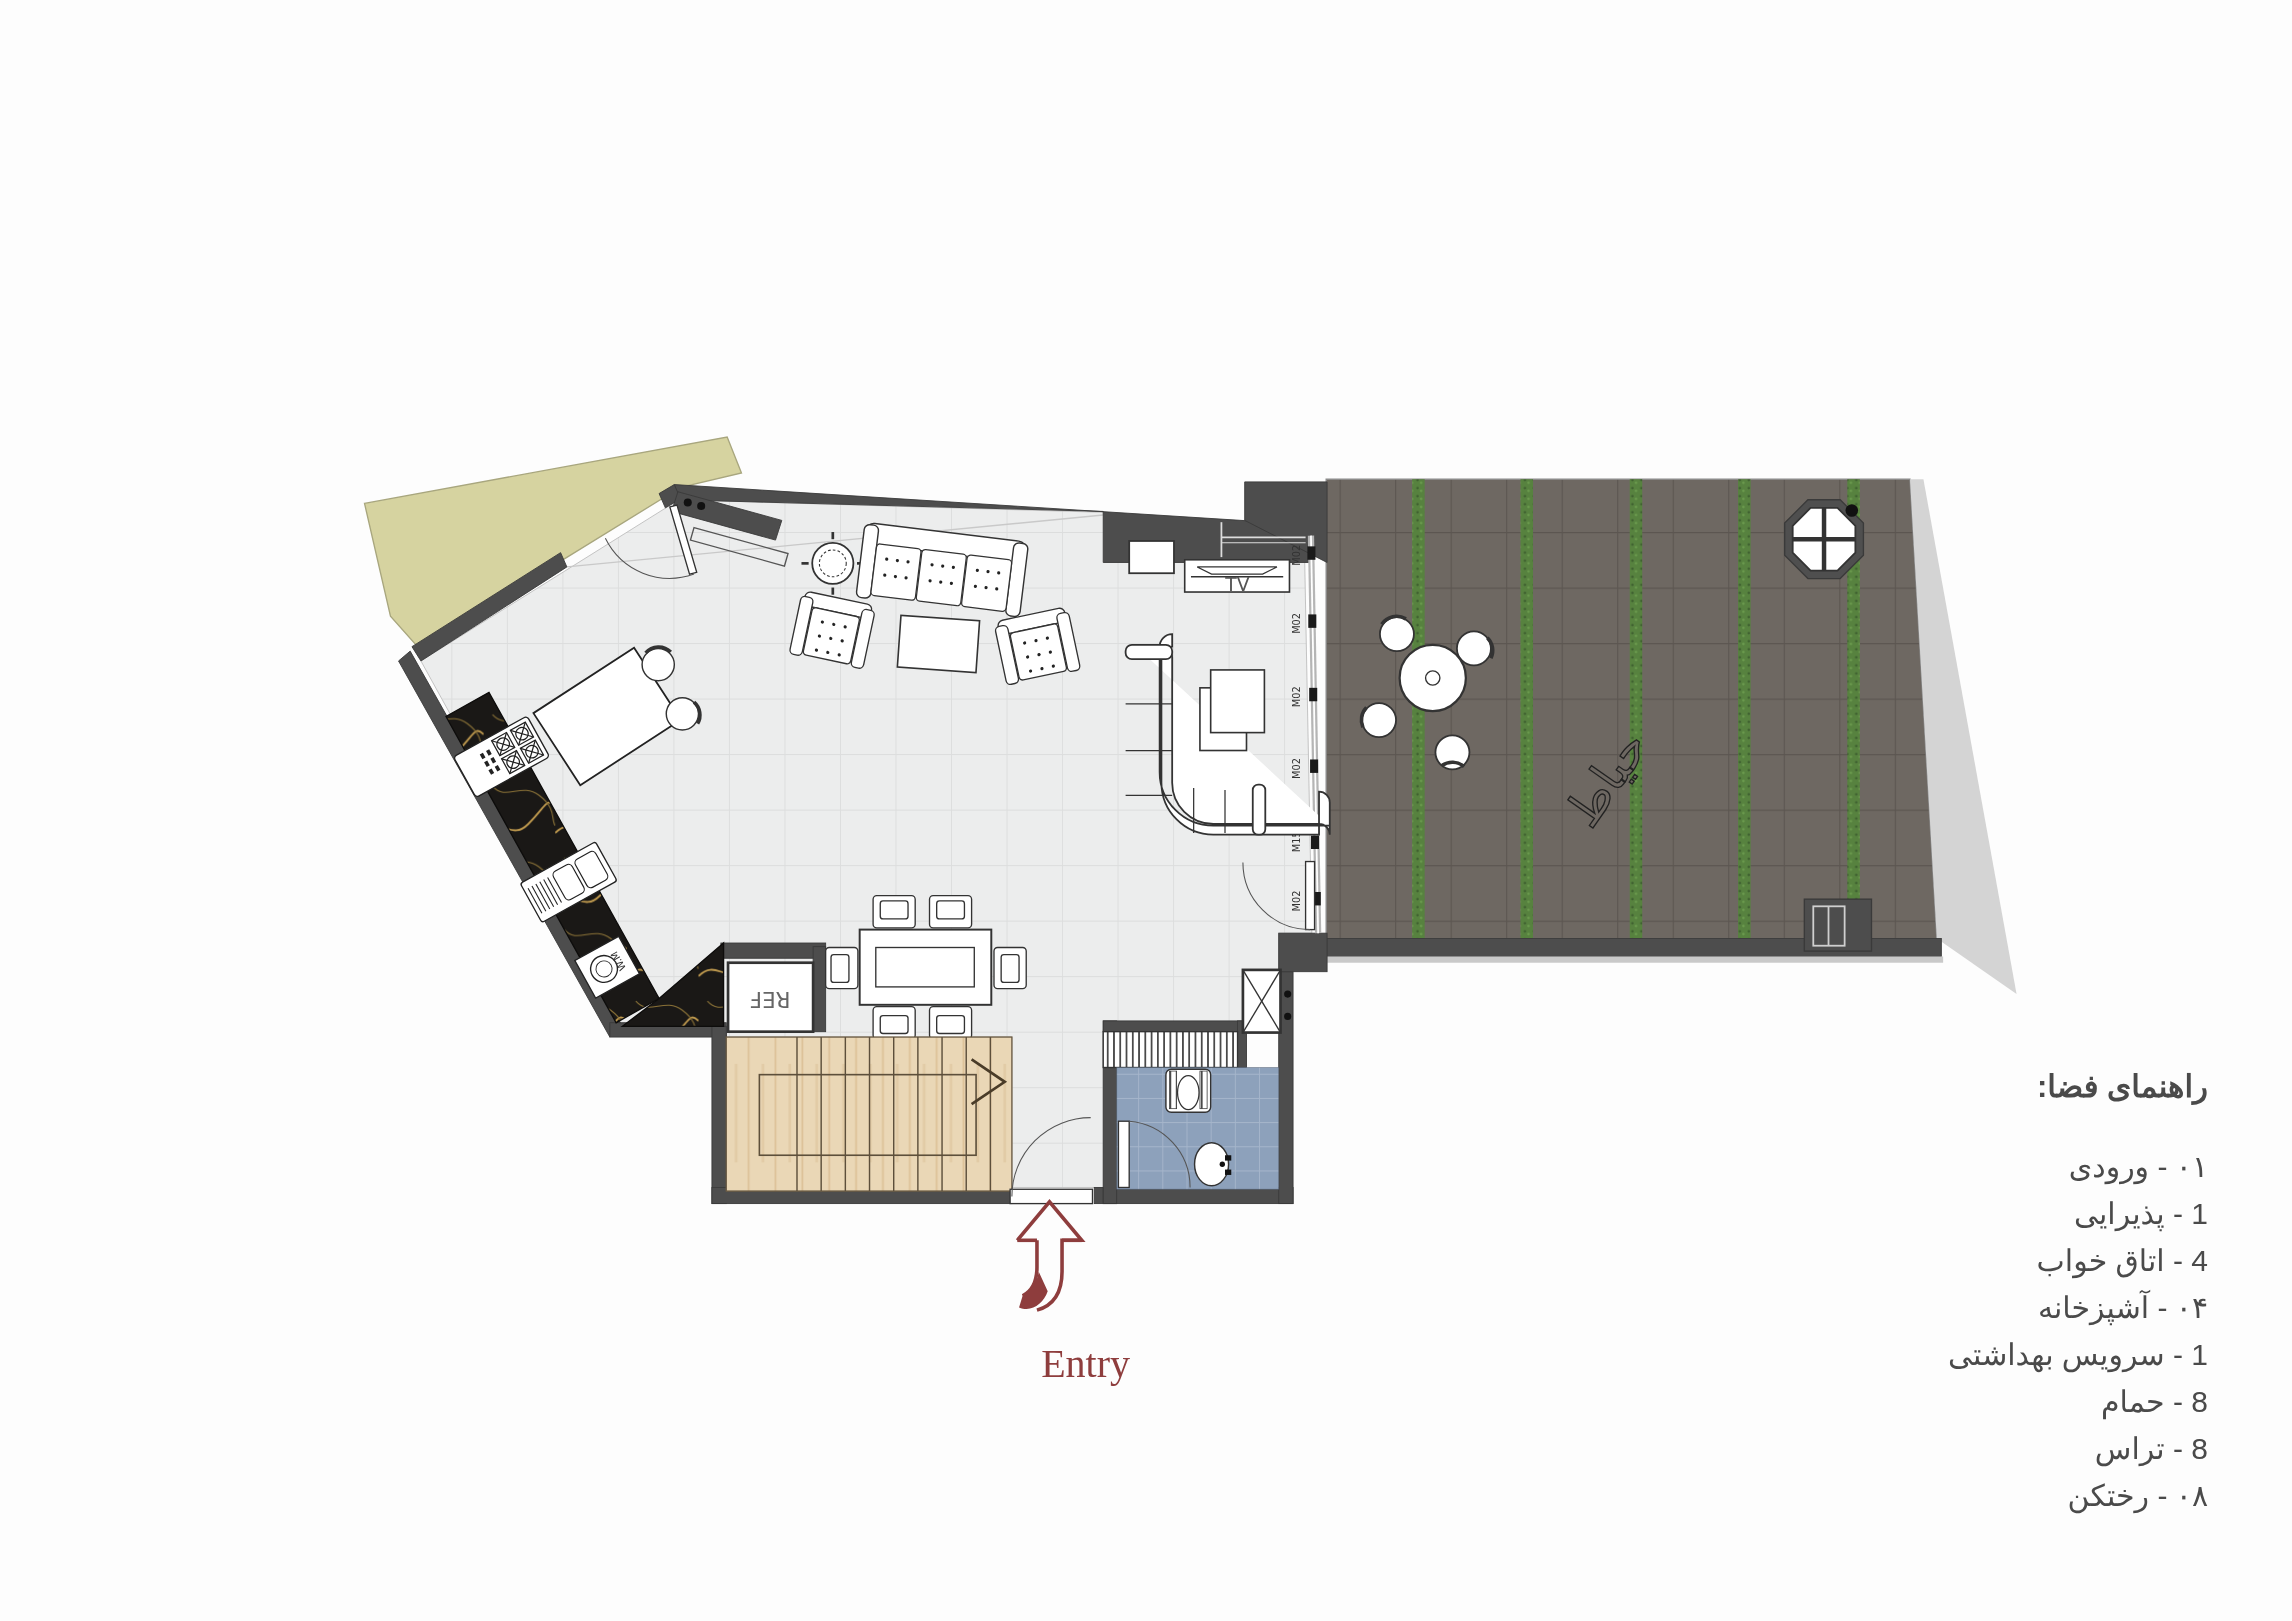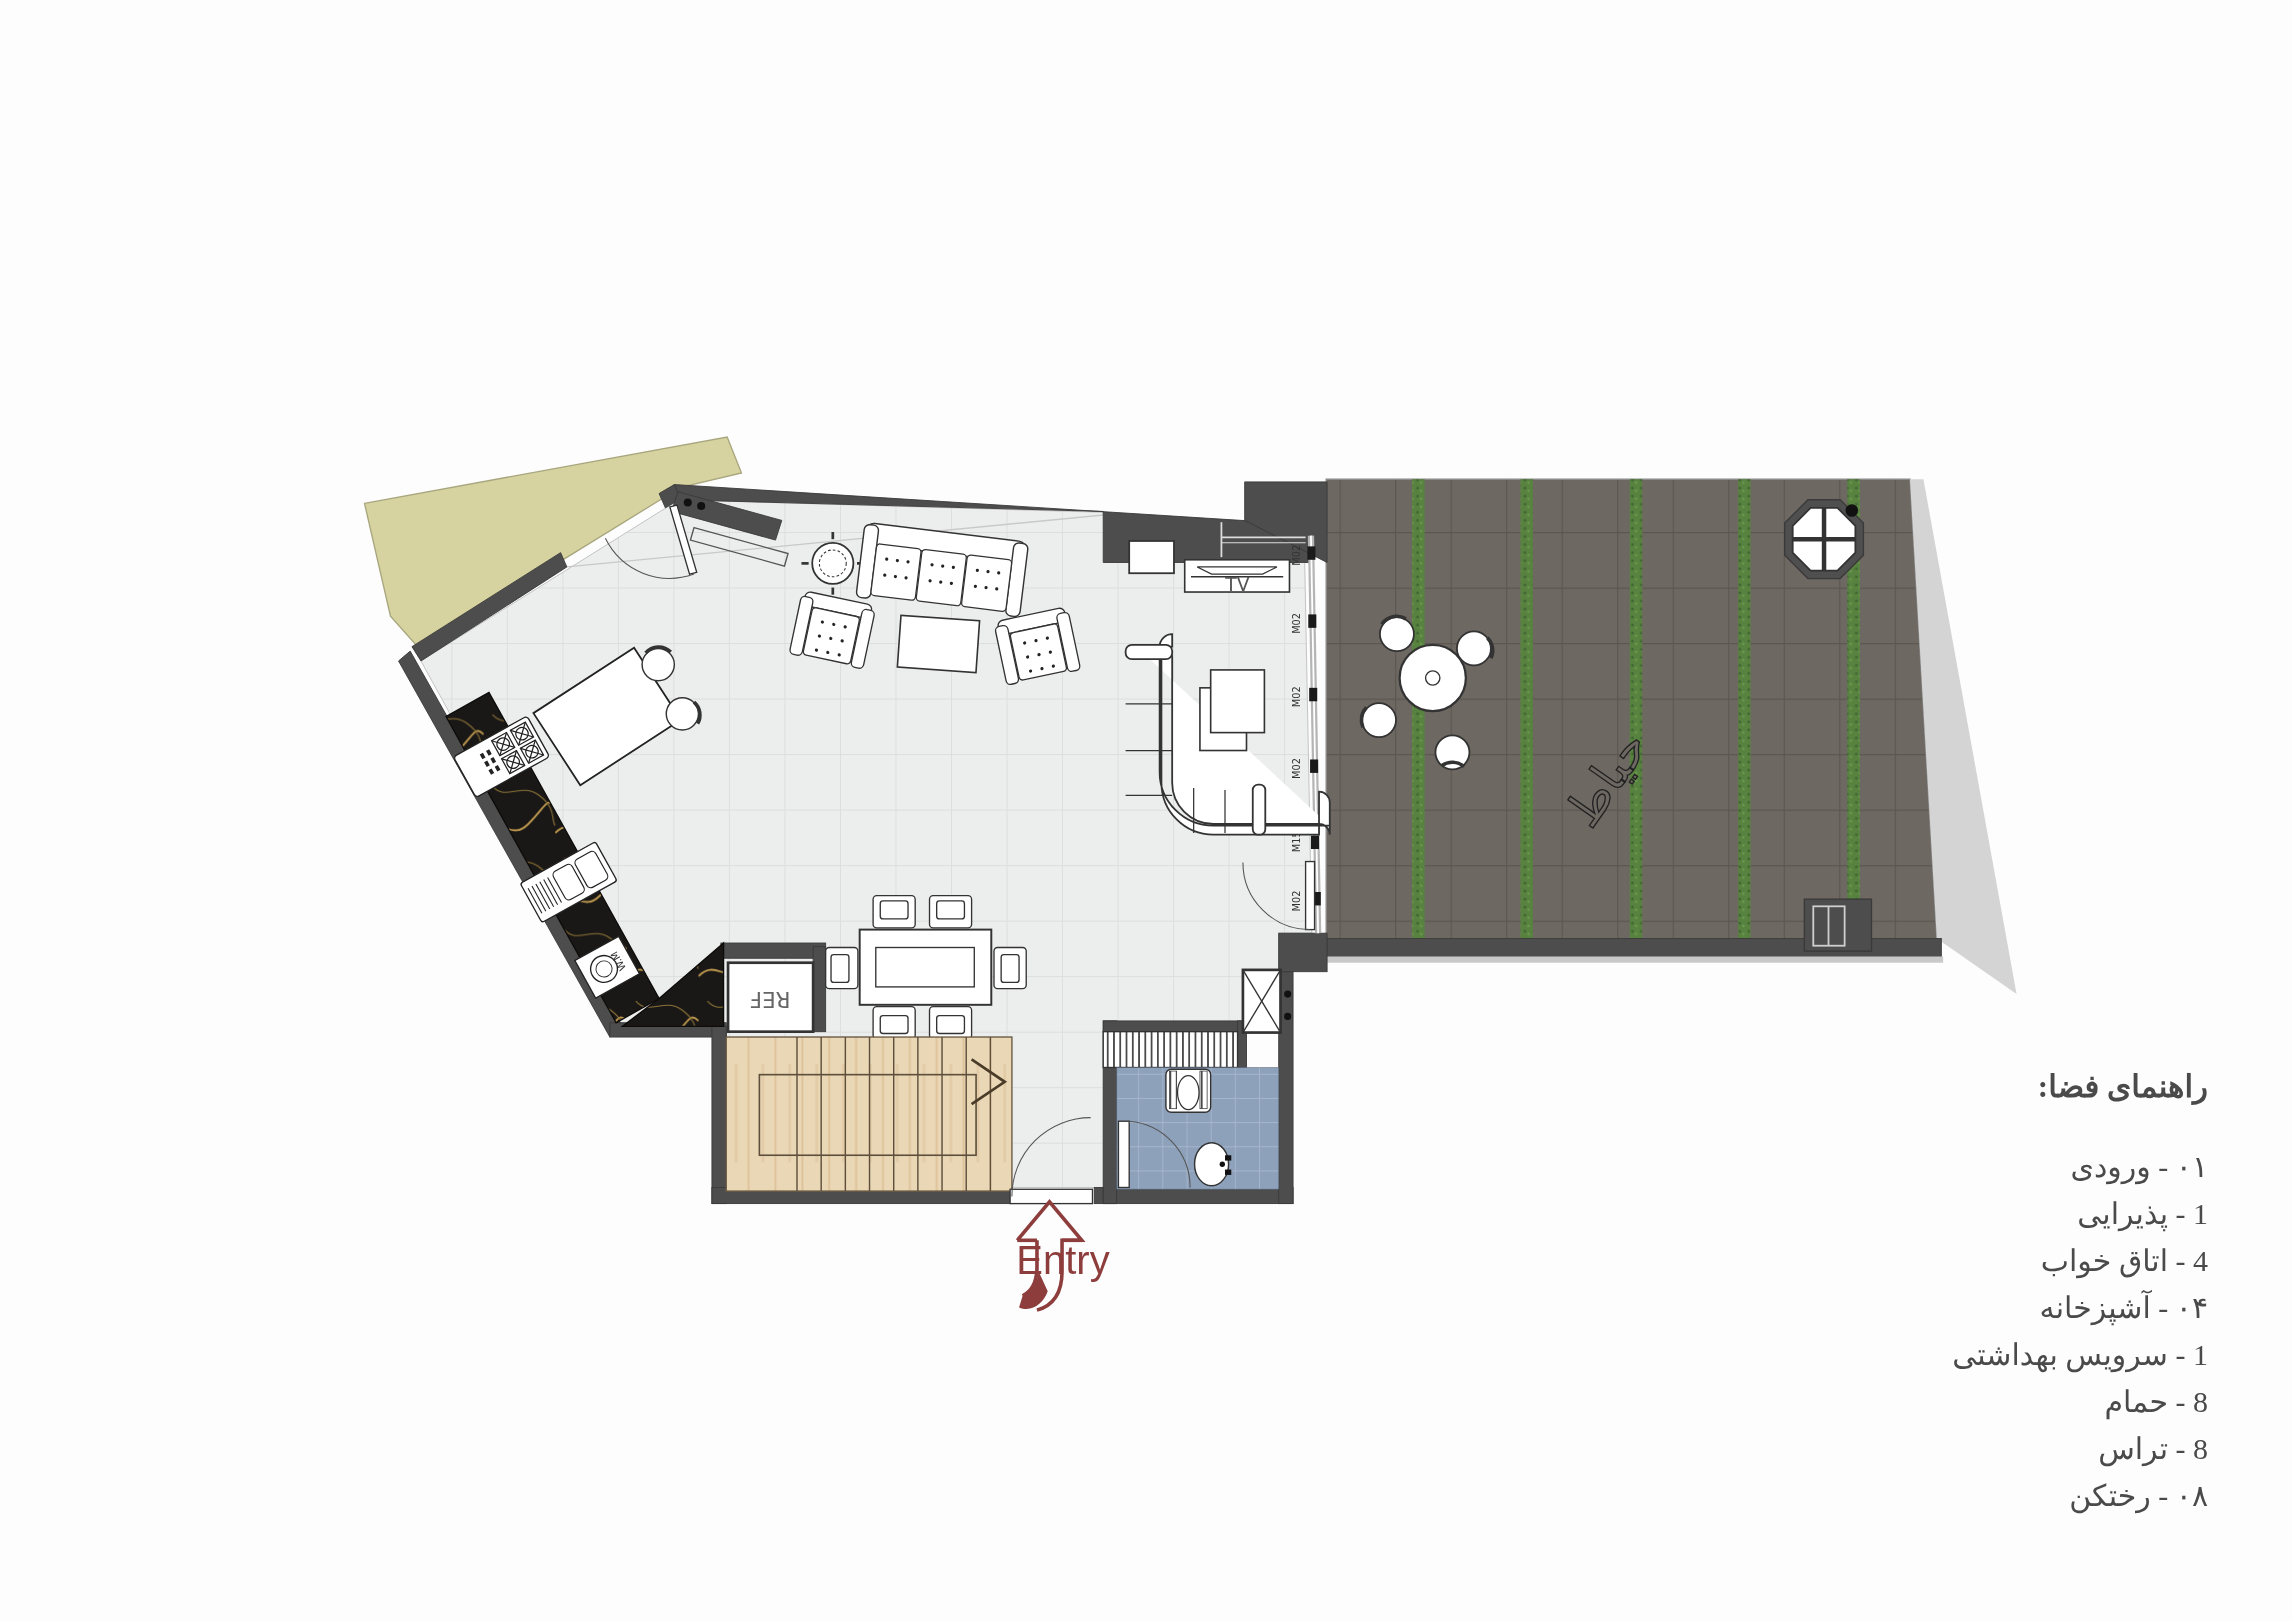--- a/index.html
+++ b/index.html
@@ -1,25 +1,25 @@
 <!DOCTYPE html>
 <html style="font-size:14.3px"><head>
 <meta charset="utf-8">
 <style>
   html,body{margin:0;padding:0;background:#ffffff;}
   #stage{position:relative;width:2293px;height:1621px;background:#fdfdfd;overflow:hidden;
          font-family:"Liberation Sans","DejaVu Sans",sans-serif;}
   #plan-svg{position:absolute;left:340px;top:421px;}
   .legend{position:absolute;right:85px;top:1068px;direction:rtl;text-align:right;color:#4a4a4a;
-          font-family:Liberation Serif, serif;}
+          font-family:Liberation Sans, sans-serif;}
   .legend-title{font-size:31px;font-weight:bold;margin-bottom:38px;}
   .legend ul{list-style:none;margin:0;padding:0;}
   .legend li{font-size:30px;line-height:47px;white-space:nowrap;}
-  .entry-label{position:absolute;left:996px;top:1238px;width:134px;text-align:center;
-               font-size:40px;color:#8e3d3d;font-family:Liberation Sans, sans-serif;}
+  .entry-label{position:absolute;left:996px;top:1340px;width:134px;text-align:right;
+               font-size:40px;color:#8e3d3d;font-family:Liberation Serif, serif;}
   svg text{font-family:"DejaVu Sans","Liberation Sans",sans-serif;}
 </style>
 </head>
 <body>
 
 <div id="stage">
 
   <svg id="plan-svg" width="1693" height="976" viewBox="0 0 1890 1090">
     <defs>
       <pattern id="tile" width="62" height="62" patternUnits="userSpaceOnUse">

